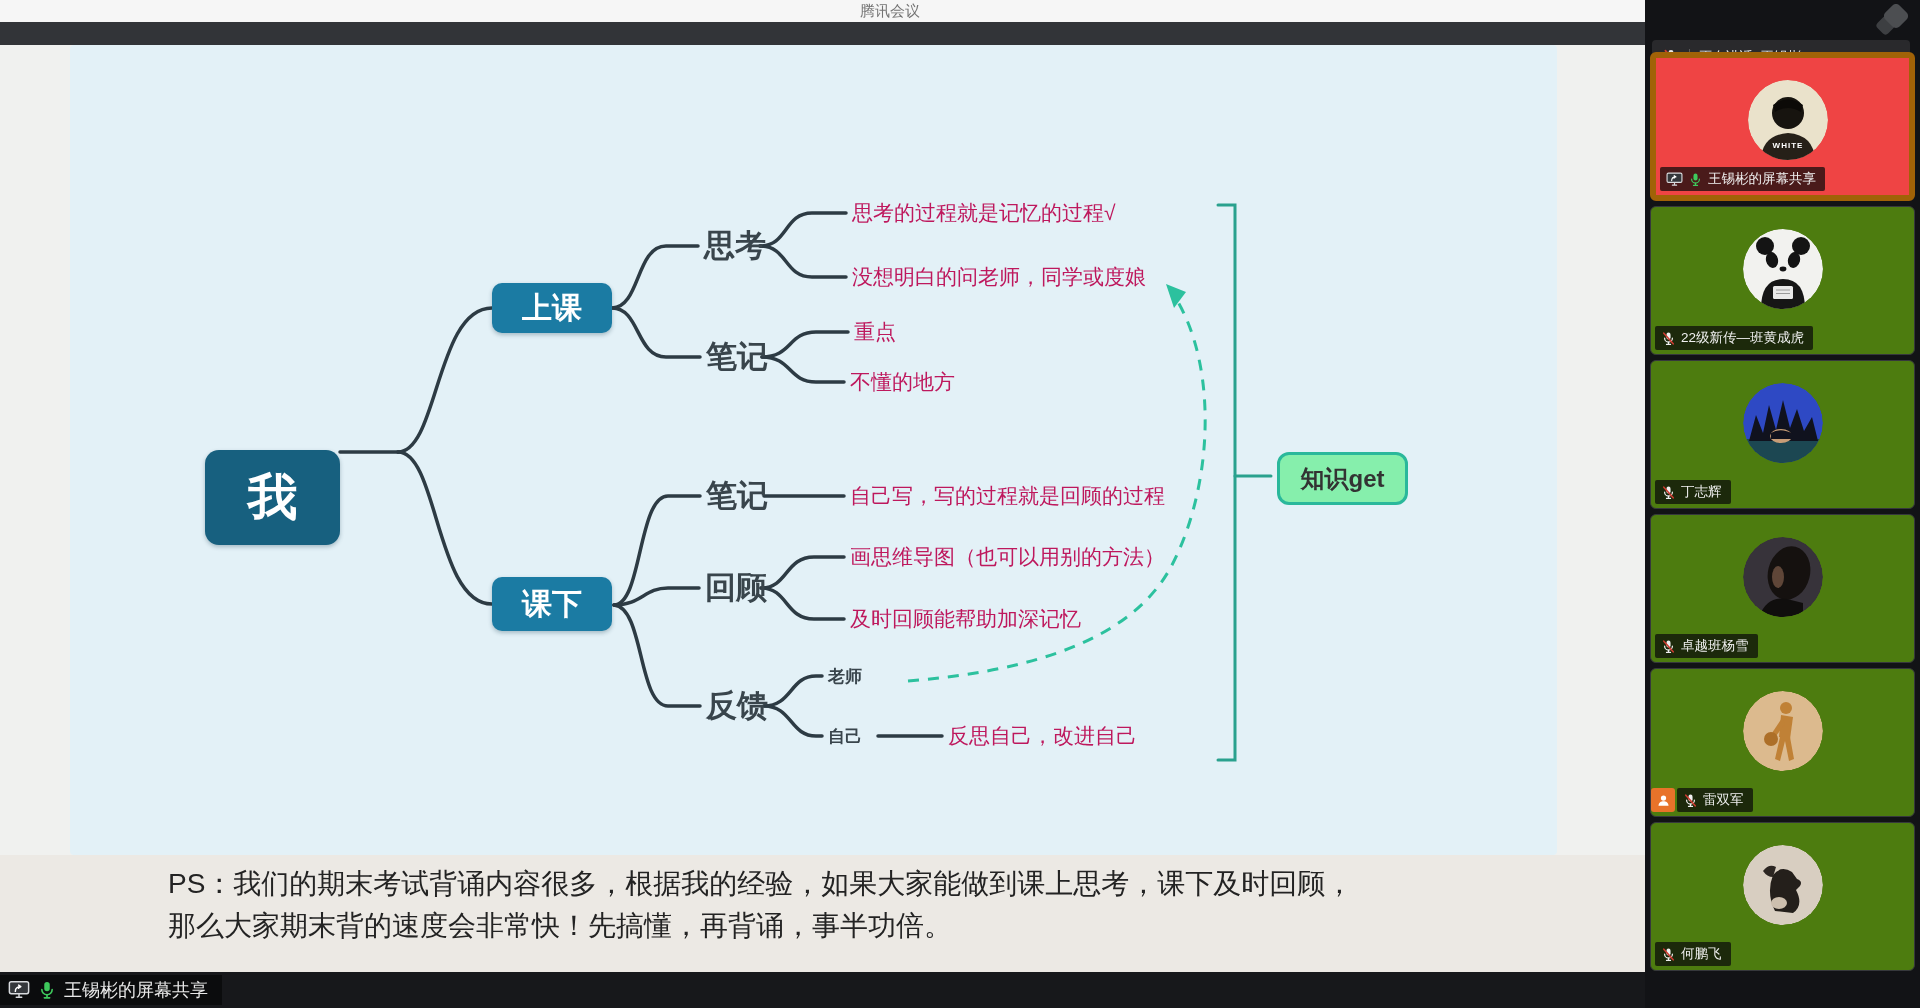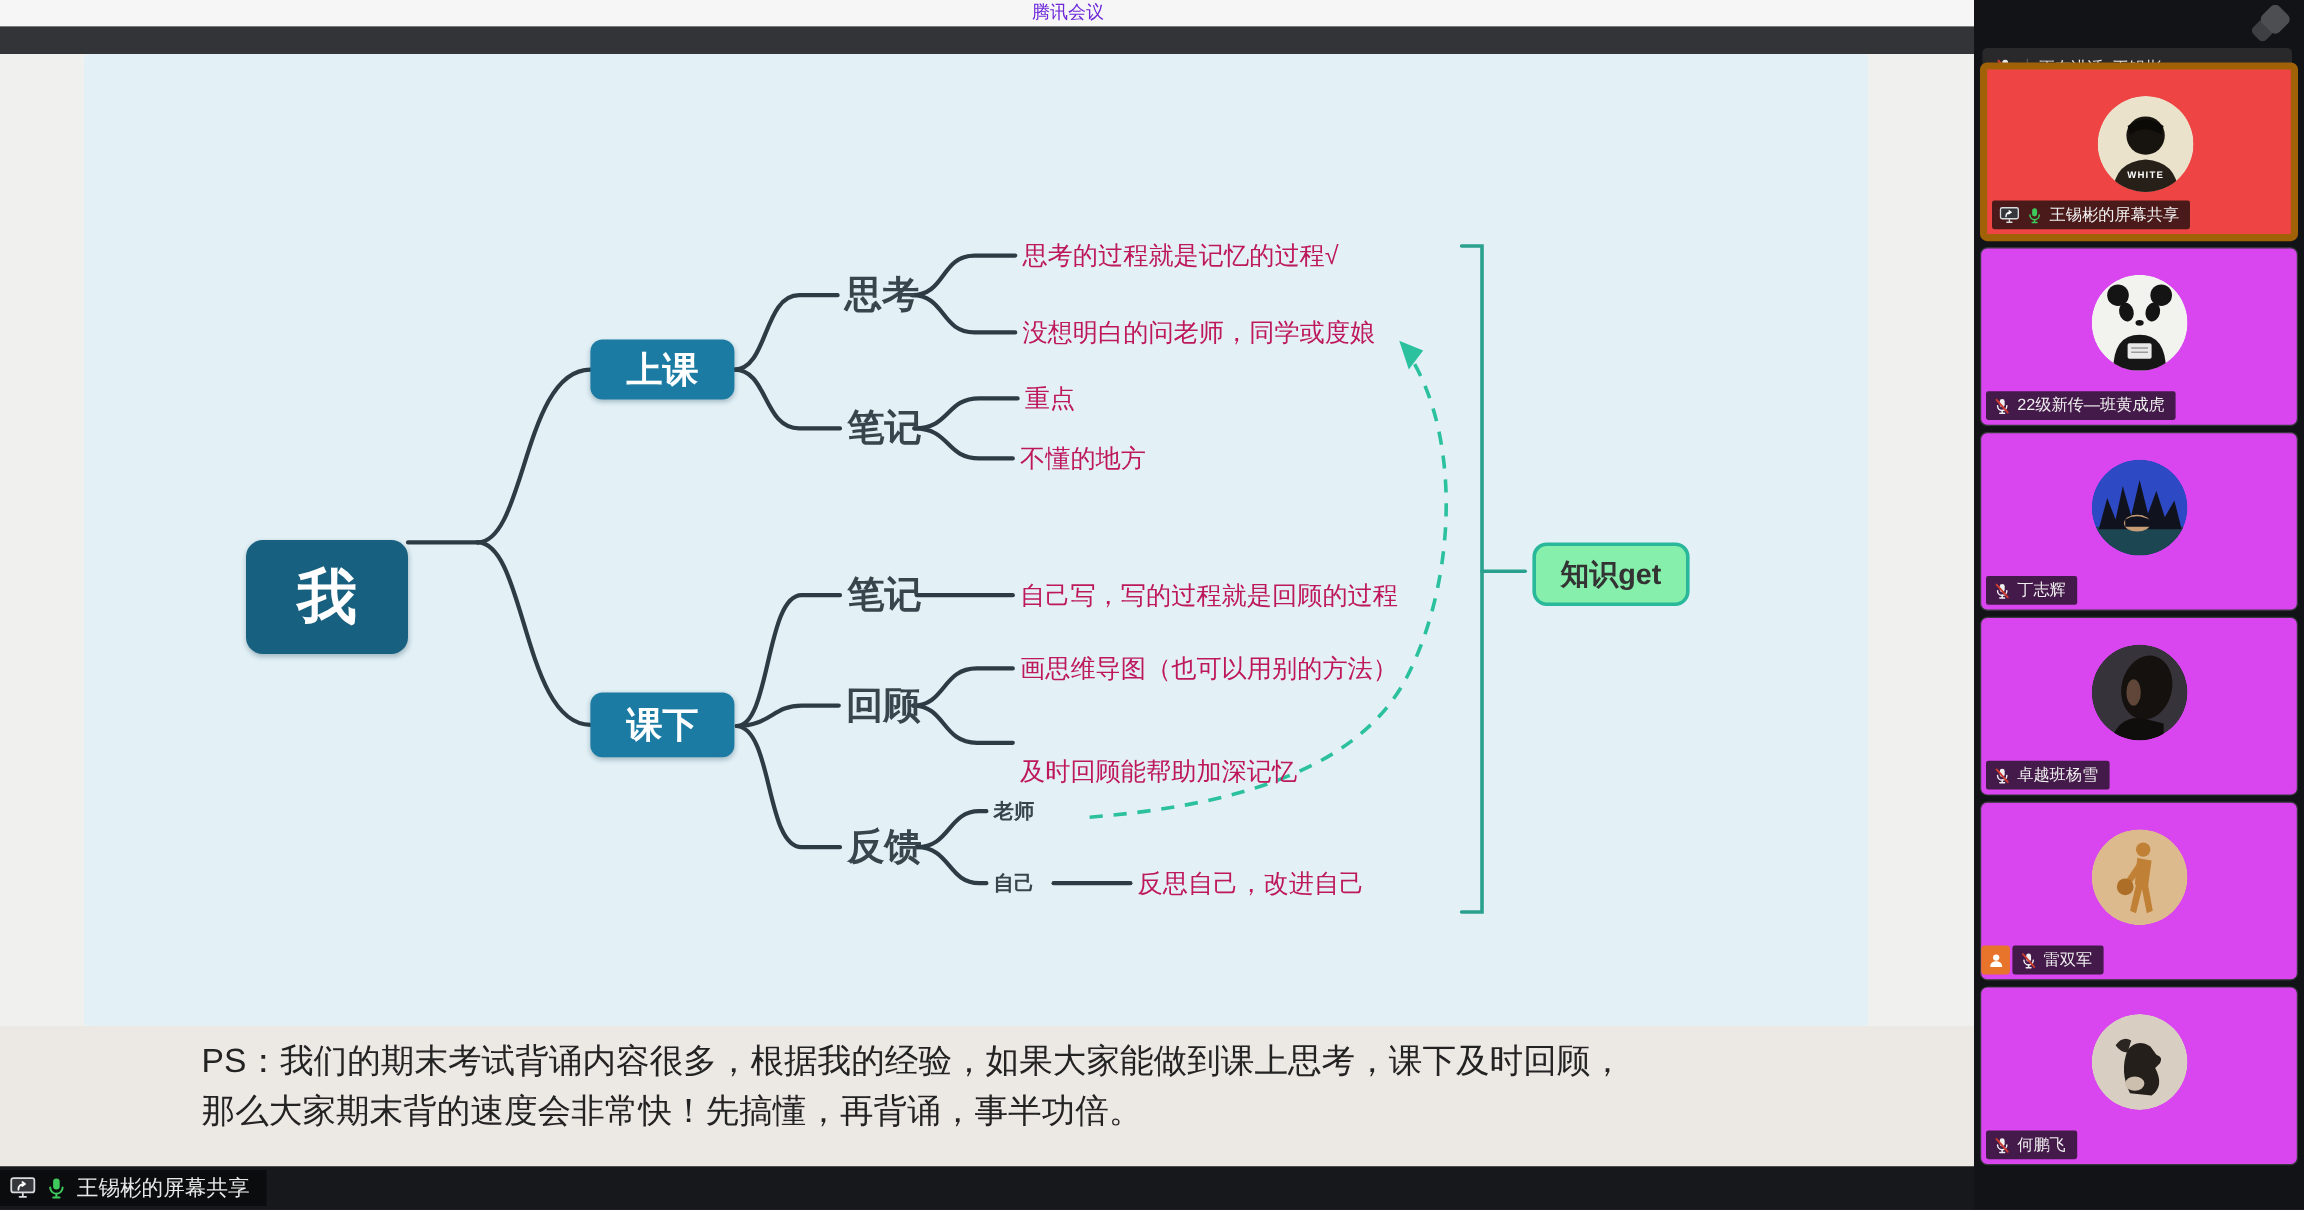--- a/index.html
+++ b/index.html
@@ -1,20 +1,20 @@
 <!DOCTYPE html>
 <html><head>
 <meta charset="utf-8">
 <style>
   html,body{margin:0;padding:0;background:#000;}
   .screen{position:relative;width:1920px;height:1008px;overflow:hidden;
     font-family:"Liberation Sans","DejaVu Sans",sans-serif;background:#1a1b1d;}
   
   .titlebar{position:absolute;left:0;top:0;width:1780px;height:22px;background:#f6f6f6;
-    border-bottom:1px solid #e3e3e3;text-align:center;line-height:22px;font-size:15px;color:#6d28d9;}
+    border-bottom:1px solid #e3e3e3;text-align:center;line-height:22px;font-size:15px;color:#737373;}
   .darkstrip{position:absolute;left:0;top:22px;width:1920px;height:23px;background:#323438;}
   
   .share-area{position:absolute;left:0;top:45px;width:1645px;height:927px;background:#f0f1ef;}
   .mindmap-panel{position:absolute;left:70px;top:0;width:1487px;height:810px;background:#e3f1f7;border-radius:4px;}
   .ps-strip{position:absolute;left:0;top:810px;width:1645px;height:117px;background:#ece9e4;}
   .ps-text{position:absolute;left:168px;top:8px;width:1360px;font-size:28px;line-height:42px;color:#232323;}
   .map-lines{position:absolute;left:0;top:0;width:1645px;height:927px;pointer-events:none;}
   .mm{position:absolute;transform:translateY(-50%);white-space:nowrap;}
   .mm-box{display:flex;align-items:center;justify-content:center;color:#fff;font-weight:bold;
     box-shadow:0 2px 4px rgba(20,60,80,.3);}
@@ -31,21 +31,21 @@
   .bottombar{position:absolute;left:0;top:972px;width:1920px;height:36px;background:#17181b;}
   .share-pill{position:absolute;left:0;bottom:3px;height:30px;display:flex;align-items:center;gap:7px;
     background:#0b0c0d;padding:0 14px 0 8px;color:#e8e8e8;font-size:18px;}
   
   .sidebar{position:absolute;left:1645px;top:0;width:275px;height:1008px;background:#121316;}
   .toast{position:absolute;left:7px;top:4px;width:258px;height:33px;background:#29292c;border-radius:4px;
     display:flex;align-items:center;gap:9px;padding:0 10px;box-sizing:border-box;margin-top:36px;}
   .toast-divider{width:1px;height:16px;background:#5a5a5a;}
   .toast-text{color:#e6e6e6;font-size:13.5px;}
   .brand-logo{position:absolute;right:2px;top:4px;opacity:.45;}
-  .tile{position:absolute;left:5px;width:265px;height:149px;background:#d946ef;border:1px solid #36383c;
+  .tile{position:absolute;left:5px;width:265px;height:149px;background:#4d7c0f;border:1px solid #36383c;
     border-radius:6px;box-sizing:border-box;}
   .tile.active{border:6px solid #a16207;background:#ef4444;}
   .avatar{position:absolute;left:92px;top:22px;width:80px;height:80px;border-radius:50%;overflow:hidden;}
   .pillrow{position:absolute;left:4px;bottom:4px;display:flex;align-items:stretch;gap:2px;}
   .pillrow.with-badge{left:0;bottom:4px;margin-top:26px;}
   .name-pill{display:flex;align-items:center;gap:5px;background:rgba(10,10,10,.72);
     padding:3px 9px 3px 6px;border-radius:2px;color:#f0f0f0;font-size:13.5px;white-space:nowrap;}
   .role-badge{width:24px;background:#e8732a;border-radius:3px;display:flex;align-items:center;justify-content:center;}
   .icon{display:inline-flex;align-items:center;justify-content:center;}
 </style>
@@ -102,21 +102,21 @@
     <div class="mm mm-sub" style="left:704px;top:201px;">思考</div>
     <div class="mm mm-sub" style="left:706px;top:312px;">笔记</div>
     <div class="mm mm-leaf" style="left:852px;top:168px;">思考的过程就是记忆的过程√</div>
     <div class="mm mm-leaf" style="left:852px;top:232px;">没想明白的问老师，同学或度娘</div>
     <div class="mm mm-leaf" style="left:854px;top:287px;">重点</div>
     <div class="mm mm-leaf" style="left:850px;top:337px;">不懂的地方</div>
     <div class="mm mm-sub" style="left:706px;top:451px;">笔记</div>
     <div class="mm mm-leaf" style="left:850px;top:451px;">自己写，写的过程就是回顾的过程</div>
     <div class="mm mm-sub" style="left:705px;top:543px;">回顾</div>
     <div class="mm mm-leaf" style="left:850px;top:512px;">画思维导图（也可以用别的方法）</div>
-    <div class="mm mm-leaf" style="left:850px;top:598px;">及时回顾能帮助加深记忆</div>
+    <div class="mm mm-leaf" style="left:850px;top:574px;">及时回顾能帮助加深记忆</div>
     <div class="mm mm-sub" style="left:706px;top:661px;">反馈</div>
     <div class="mm mm-sub2" style="left:828px;top:631px;">老师</div>
     <div class="mm mm-sub2" style="left:828px;top:691px;">自己</div>
     <div class="mm mm-leaf" style="left:948px;top:691px;">反思自己，改进自己</div>
     <div class="mm-get" style="top:407px;">知识get</div>
 
     <div class="ps-strip">
       <div class="ps-text">
         <div>PS：我们的期末考试背诵内容很多，根据我的经验，如果大家能做到课上思考，课下及时回顾，</div>
         <div>那么大家期末背的速度会非常快！先搞懂，再背诵，事半功倍。</div>

